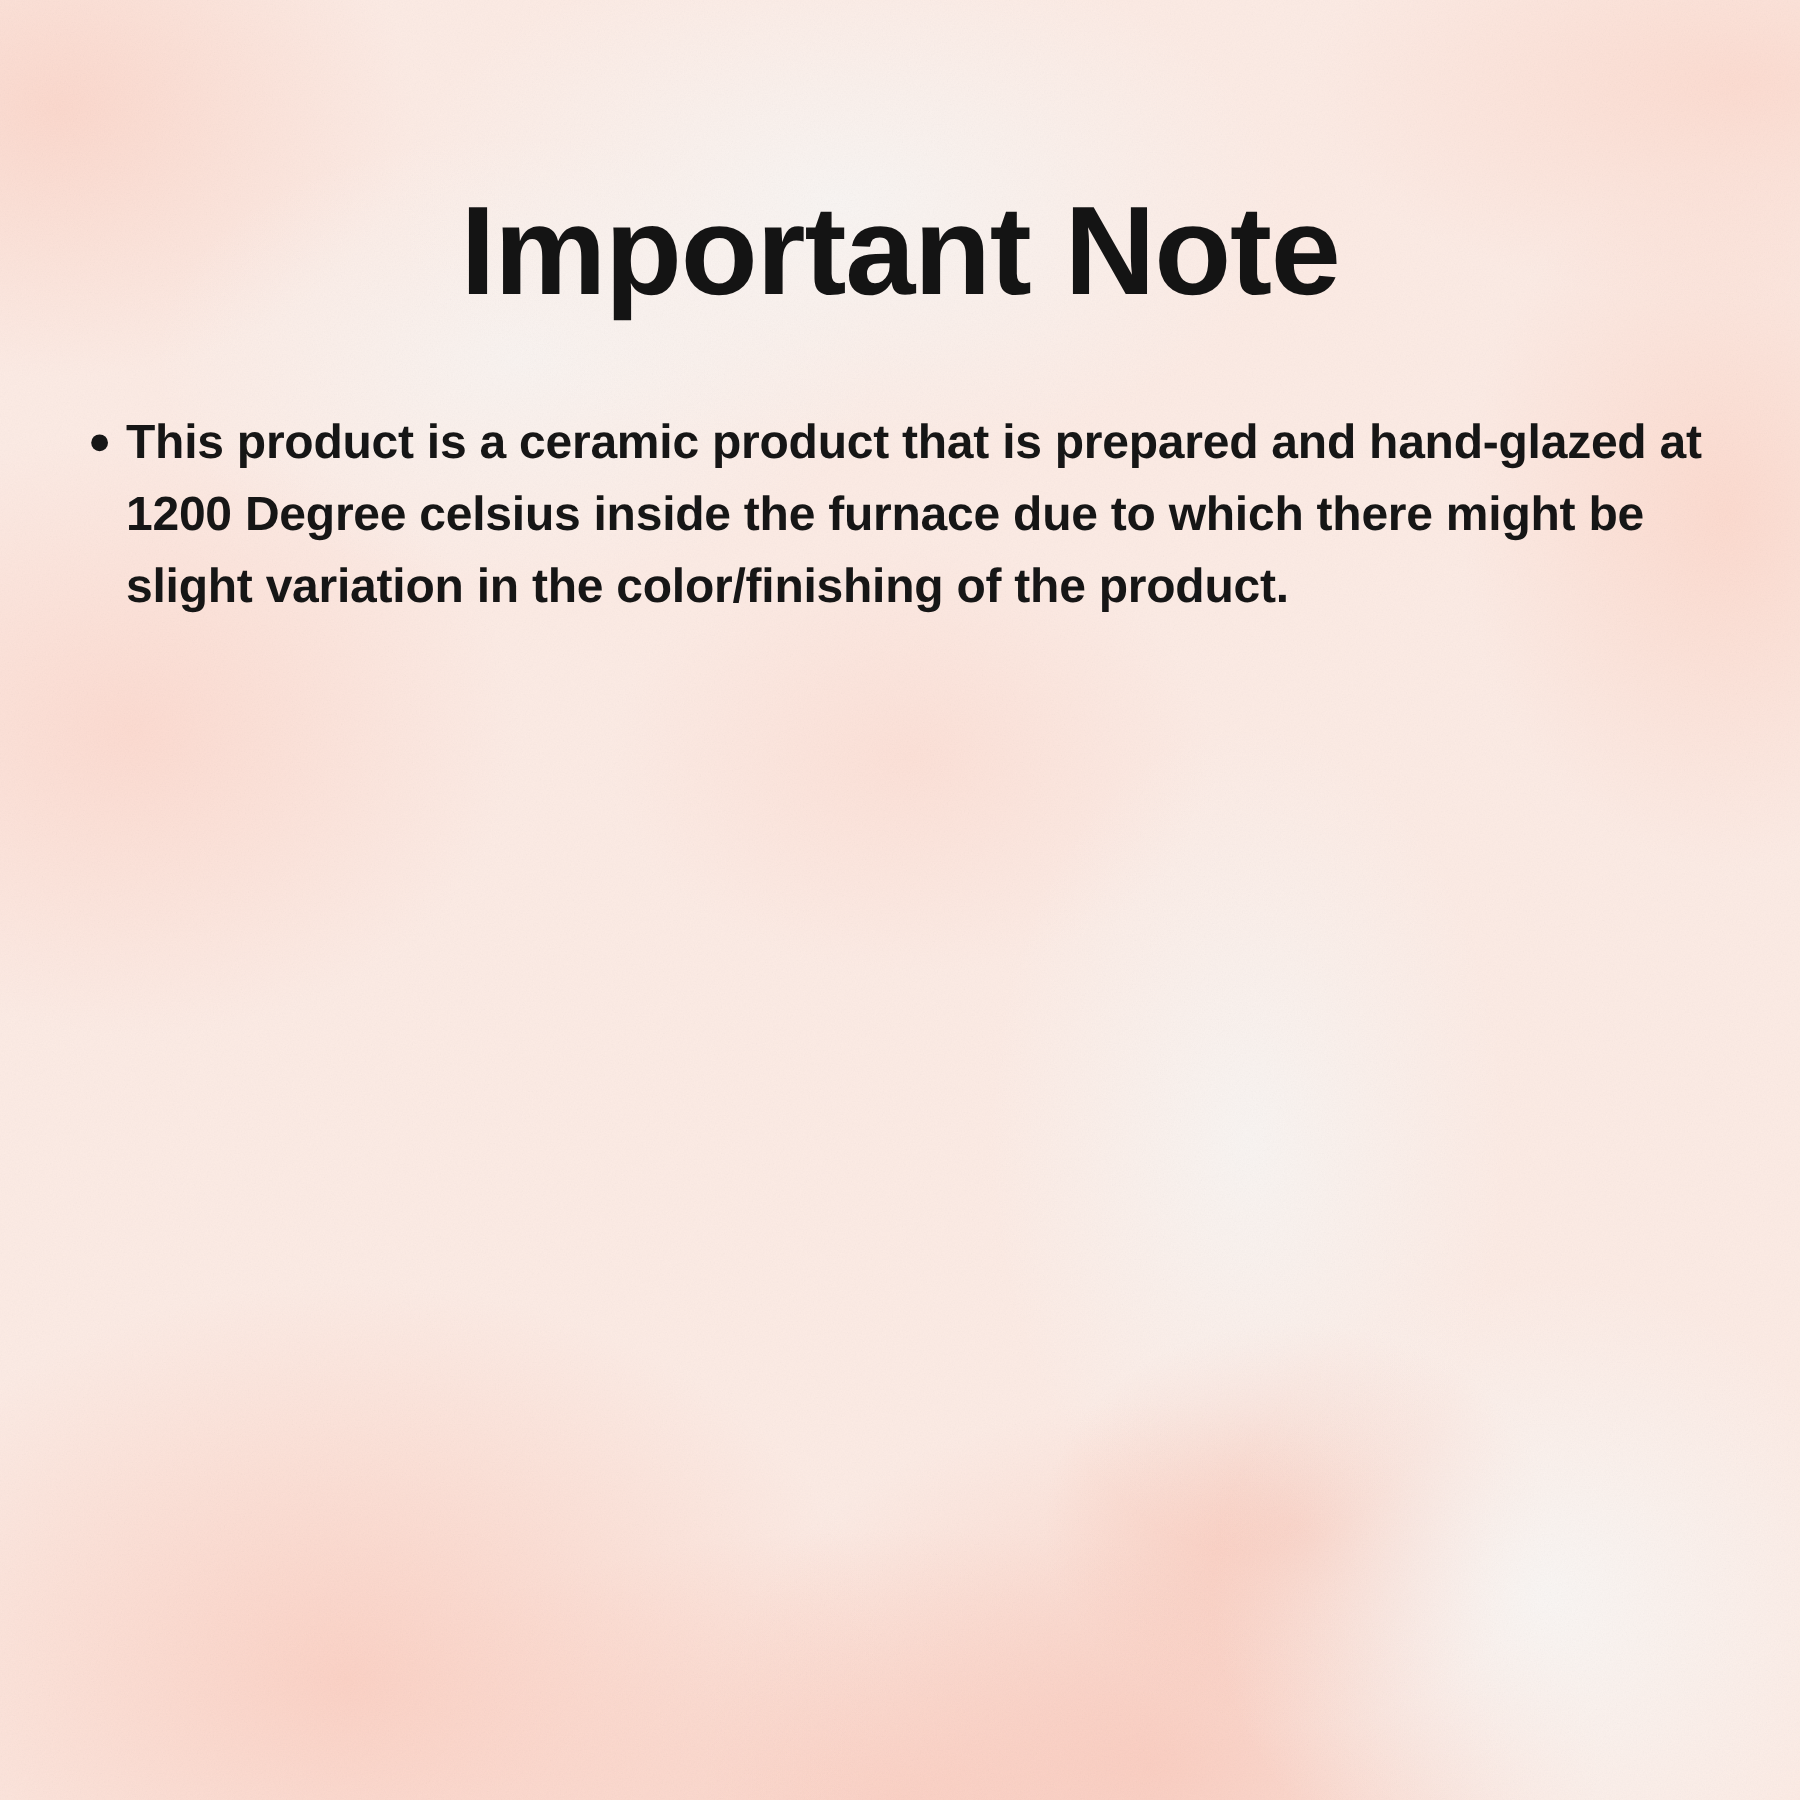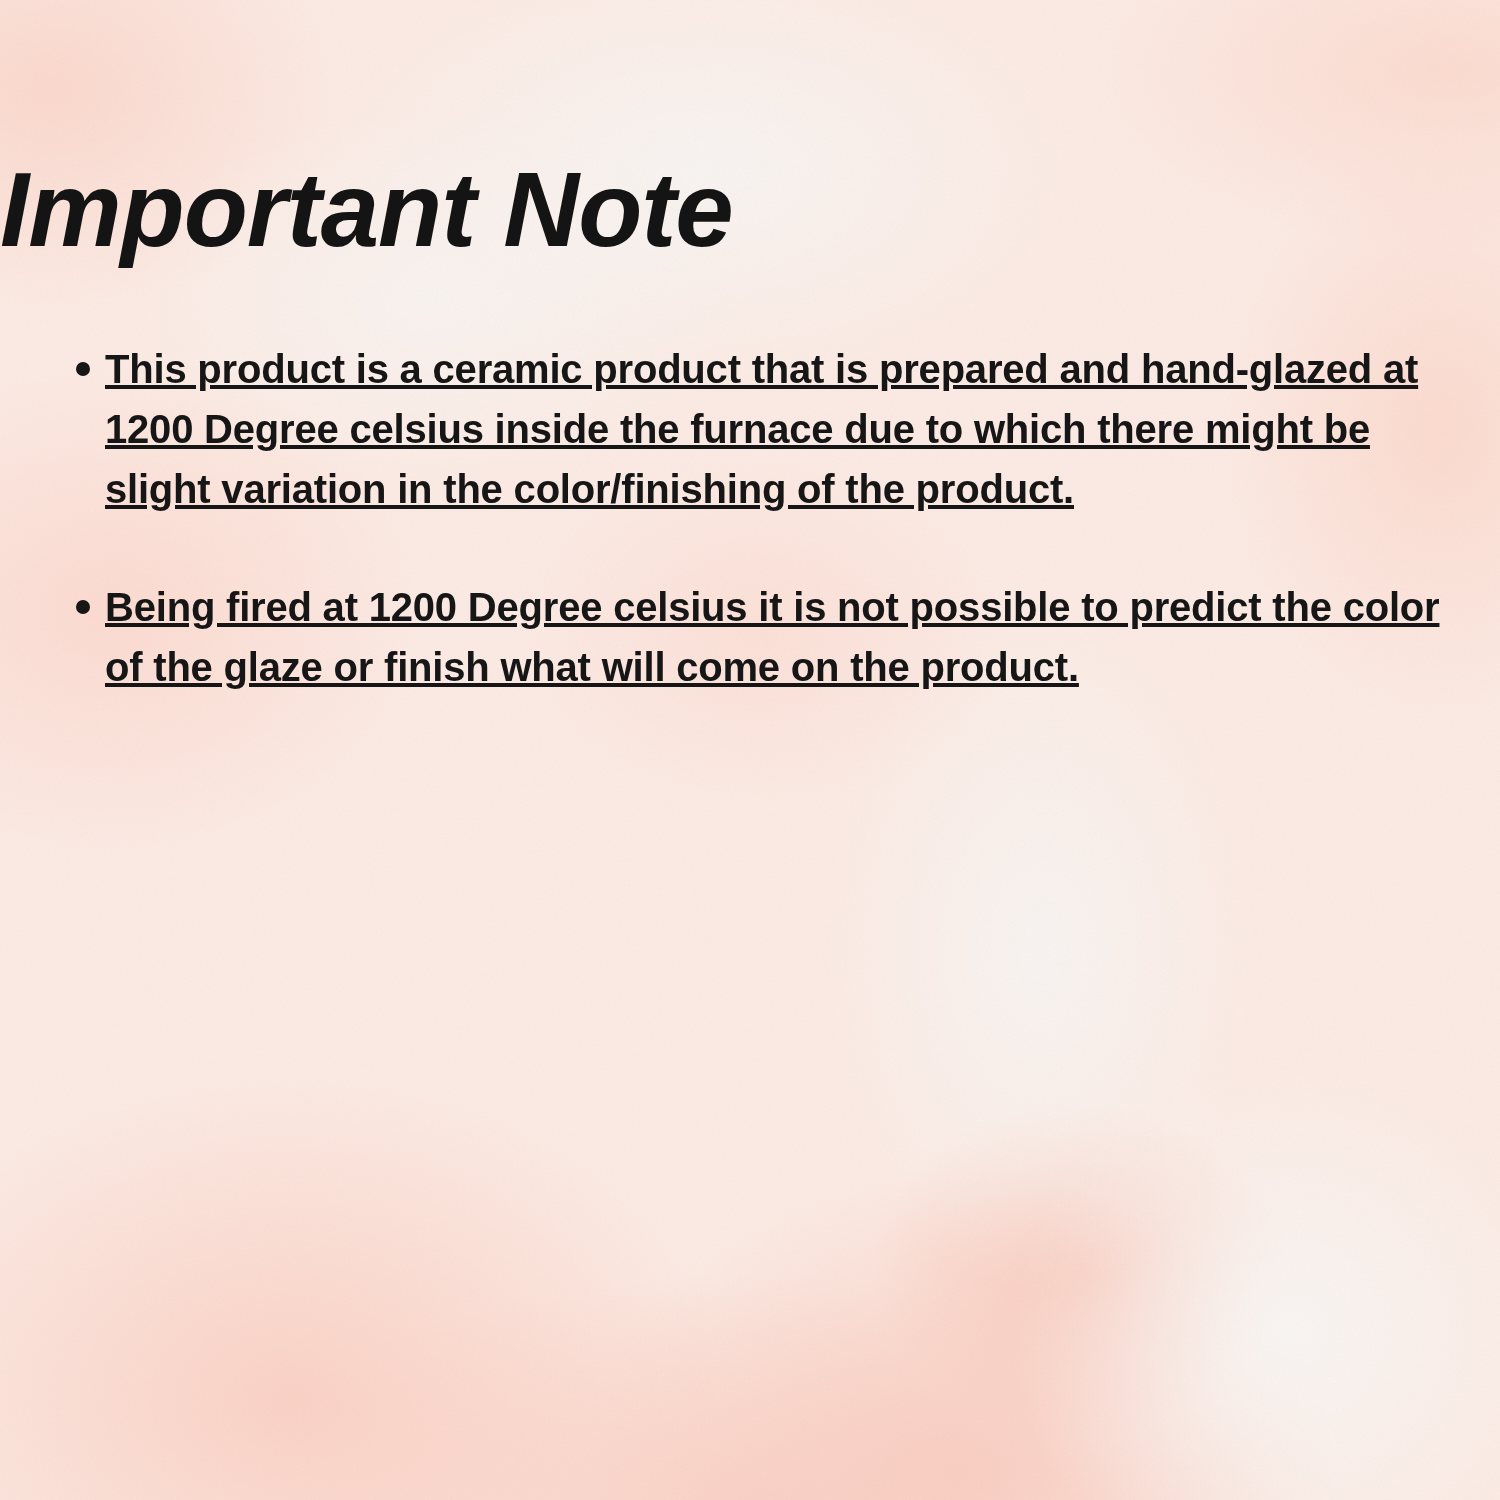--- a/index.html
+++ b/index.html
@@ -38,33 +38,31 @@
     z-index: 0;
     pointer-events: none;
   }
   .grain rect { mix-blend-mode: multiply; }
   .content {
     position: relative;
     z-index: 1;
   }
   h1.title {
     margin: 150px 0 0 0;
-    text-align: left;
+    text-align: center;
     font-size: 105px;
     font-weight: 700;
     line-height: 1.15;
     letter-spacing: -1px;
     color: #141414;
-    font-style: italic;
   }
   ul.notes {
     list-style: none;
     margin: 68px 0 0 0;
     padding: 0 40px 0 76px;
-    text-decoration: underline;
   }
   ul.notes li {
     display: flex;
     align-items: flex-start;
     margin: 0 0 58px 0;
     font-size: 40px;
     font-weight: 700;
     line-height: 60px;
     letter-spacing: -0.2px;
   }
@@ -96,20 +94,16 @@
 
   <div class="content">
 
     <h1 class="title">Important Note</h1>
 
     <ul class="notes">
       <li>
         <span class="dot"></span>
         <span class="note-text">This product is a ceramic product that is prepared and hand-glazed at 1200 Degree celsius inside the furnace due to which there might be slight variation in the color/finishing of the product.</span>
       </li>
-      <li>
-        <span class="dot"></span>
-        <span class="note-text">Being fired at 1200 Degree celsius it is not possible to predict the color of the glaze or finish what will come on the product.</span>
-      </li>
     </ul>
 
   </div>
 </div>
 
 </body></html>

